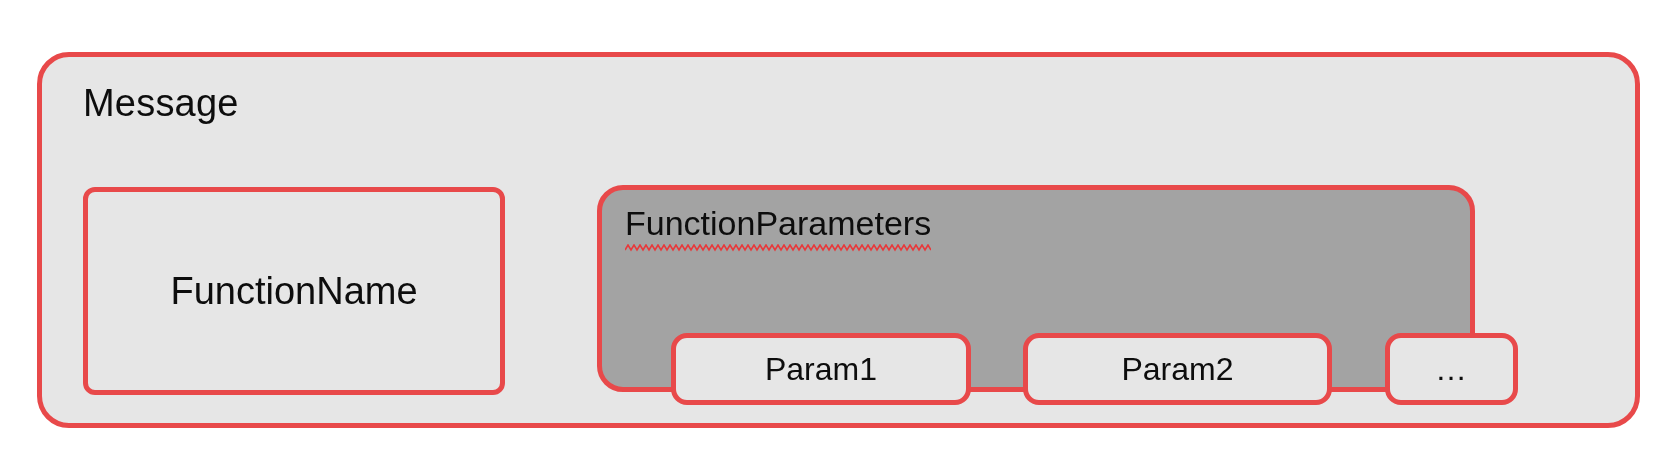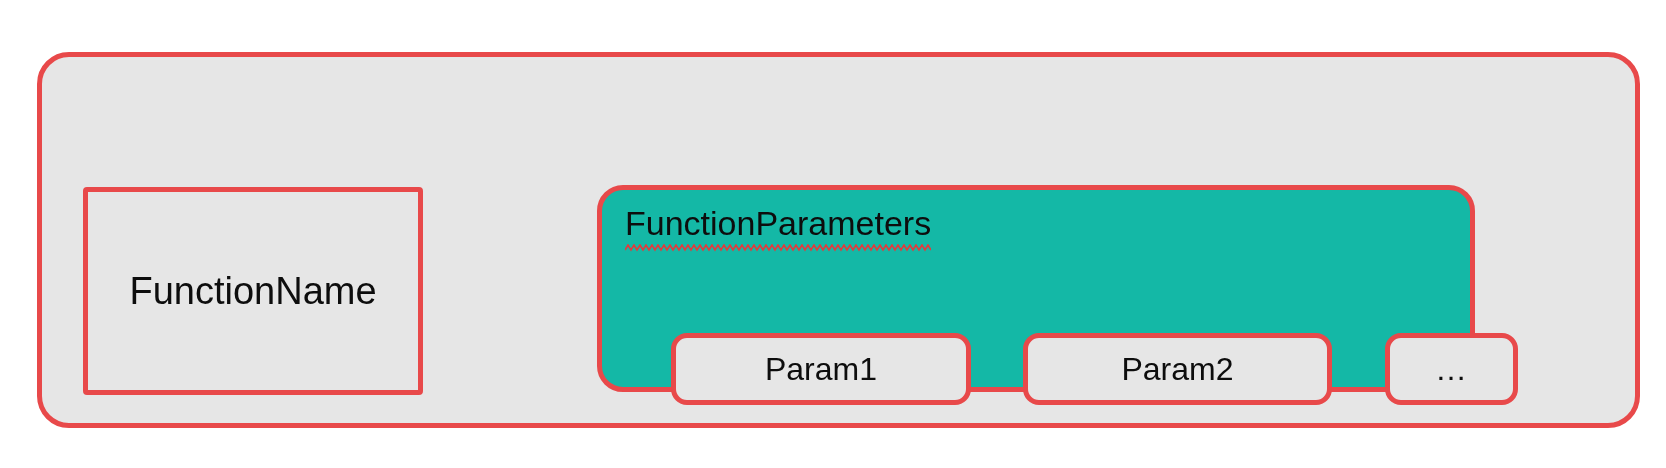--- a/index.html
+++ b/index.html
@@ -45,46 +45,46 @@
     color: #0d0d0d;
     letter-spacing: 0.2px;
     white-space: nowrap;
   }
 
   
   .function-name-box {
     position: absolute;
     left: 41px;
     top: 130px;
-    width: 340px;
+    width: 422px;
     height: 208px;
     box-sizing: border-box;
     background: #e6e6e6;
     border: 5px solid #e8494a;
-    border-radius: 4px;
+    border-radius: 12px;
     display: flex;
     align-items: center;
     justify-content: center;
   }
   .function-name-label {
     font-size: 38px;
     line-height: 44px;
     color: #0d0d0d;
     white-space: nowrap;
   }
 
   
   .function-params-box {
     position: absolute;
     left: 555px;
     top: 128px;
     width: 878px;
     height: 207px;
     box-sizing: border-box;
-    background: #14b8a6;
+    background: #a3a3a3;
     border: 5px solid #e8494a;
     border-radius: 26px;
   }
 
   .function-params-label-wrap {
     position: absolute;
     left: 23px;
     top: 13px;
     white-space: nowrap;
   }
@@ -138,20 +138,21 @@
   .chip-2 { left: 714px; width: 133px; }
   .chip-2 .param-label { letter-spacing: 1px; }
 </style>
 </head>
 <body>
 
 <div class="canvas">
 
   <div class="message-box">
 
+    <div class="message-label">Message</div>
 
     <div class="function-name-box">
       <div class="function-name-label">FunctionName</div>
     </div>
 
     <div class="function-params-box">
 
       <div class="function-params-label-wrap">
         <span class="function-params-label">FunctionParameters</span>
         <span class="squiggle">

